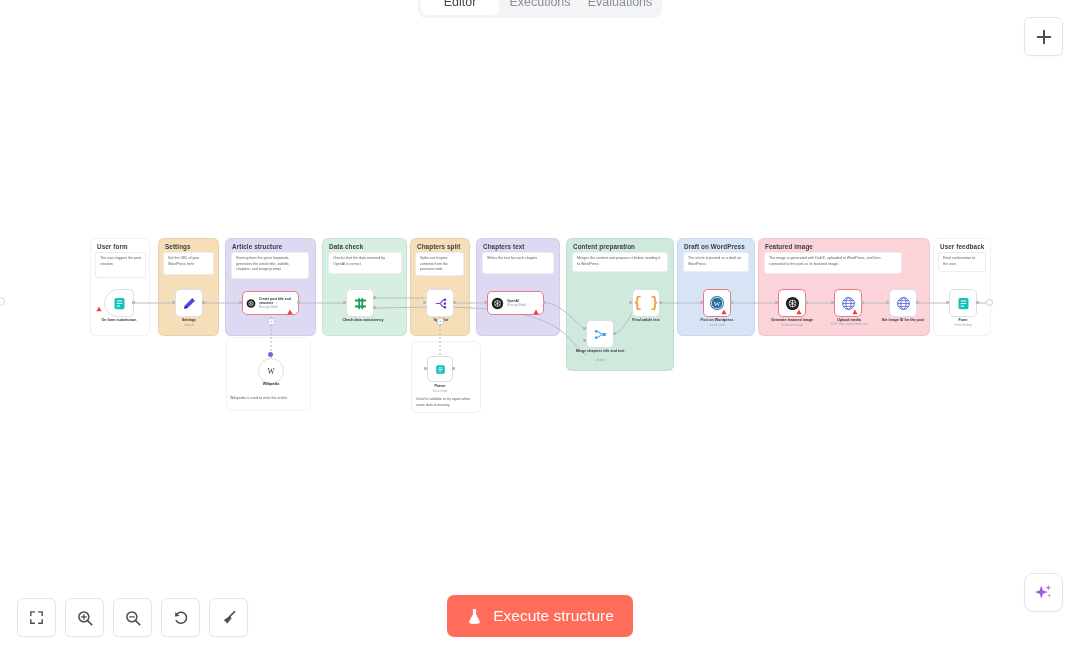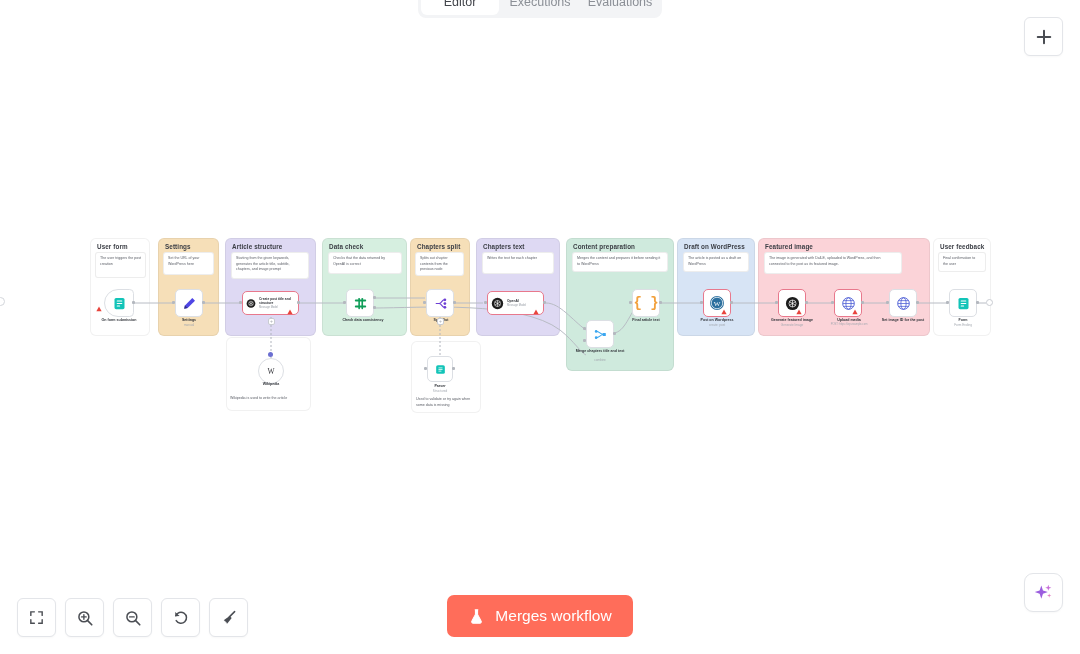--- a/index.html
+++ b/index.html
@@ -545,21 +545,21 @@
       <path d="M12.8 9.2 L15.6 12 L9.5 19.5 L5 15 Z" fill="#4a4d53"></path>
       <path d="M5.4 15.4 L9.1 19.1" stroke="#fff" stroke-width="1"></path>
     </svg>
   </div>
 </div>
 
 <button id="execbtn">
   <svg width="17" height="19" viewBox="0 0 24 24">
     <path d="M9.5 2.5 H14.5 M10.5 2.5 V9 L5.5 18.5 A2 2 0 0 0 7.3 21.5 H16.7 A2 2 0 0 0 18.5 18.5 L13.5 9 V2.5" fill="#ffffff" stroke="#ffffff" stroke-width="1.5" stroke-linejoin="round"></path>
   </svg>
-  <span>Merges workflow</span>
+  <span>Execute structure</span>
 </button>
 
 <div class="ctlbtn" id="addbtn">
   <svg width="20" height="20" viewBox="0 0 24 24">
     <path d="M12 4.5 V19.5 M4.5 12 H19.5" stroke="#4a4d53" stroke-width="2.4" stroke-linecap="round"></path>
   </svg>
 </div>
 
 <div class="ctlbtn" id="askbtn">
   <svg width="21" height="21" viewBox="0 0 24 24">

